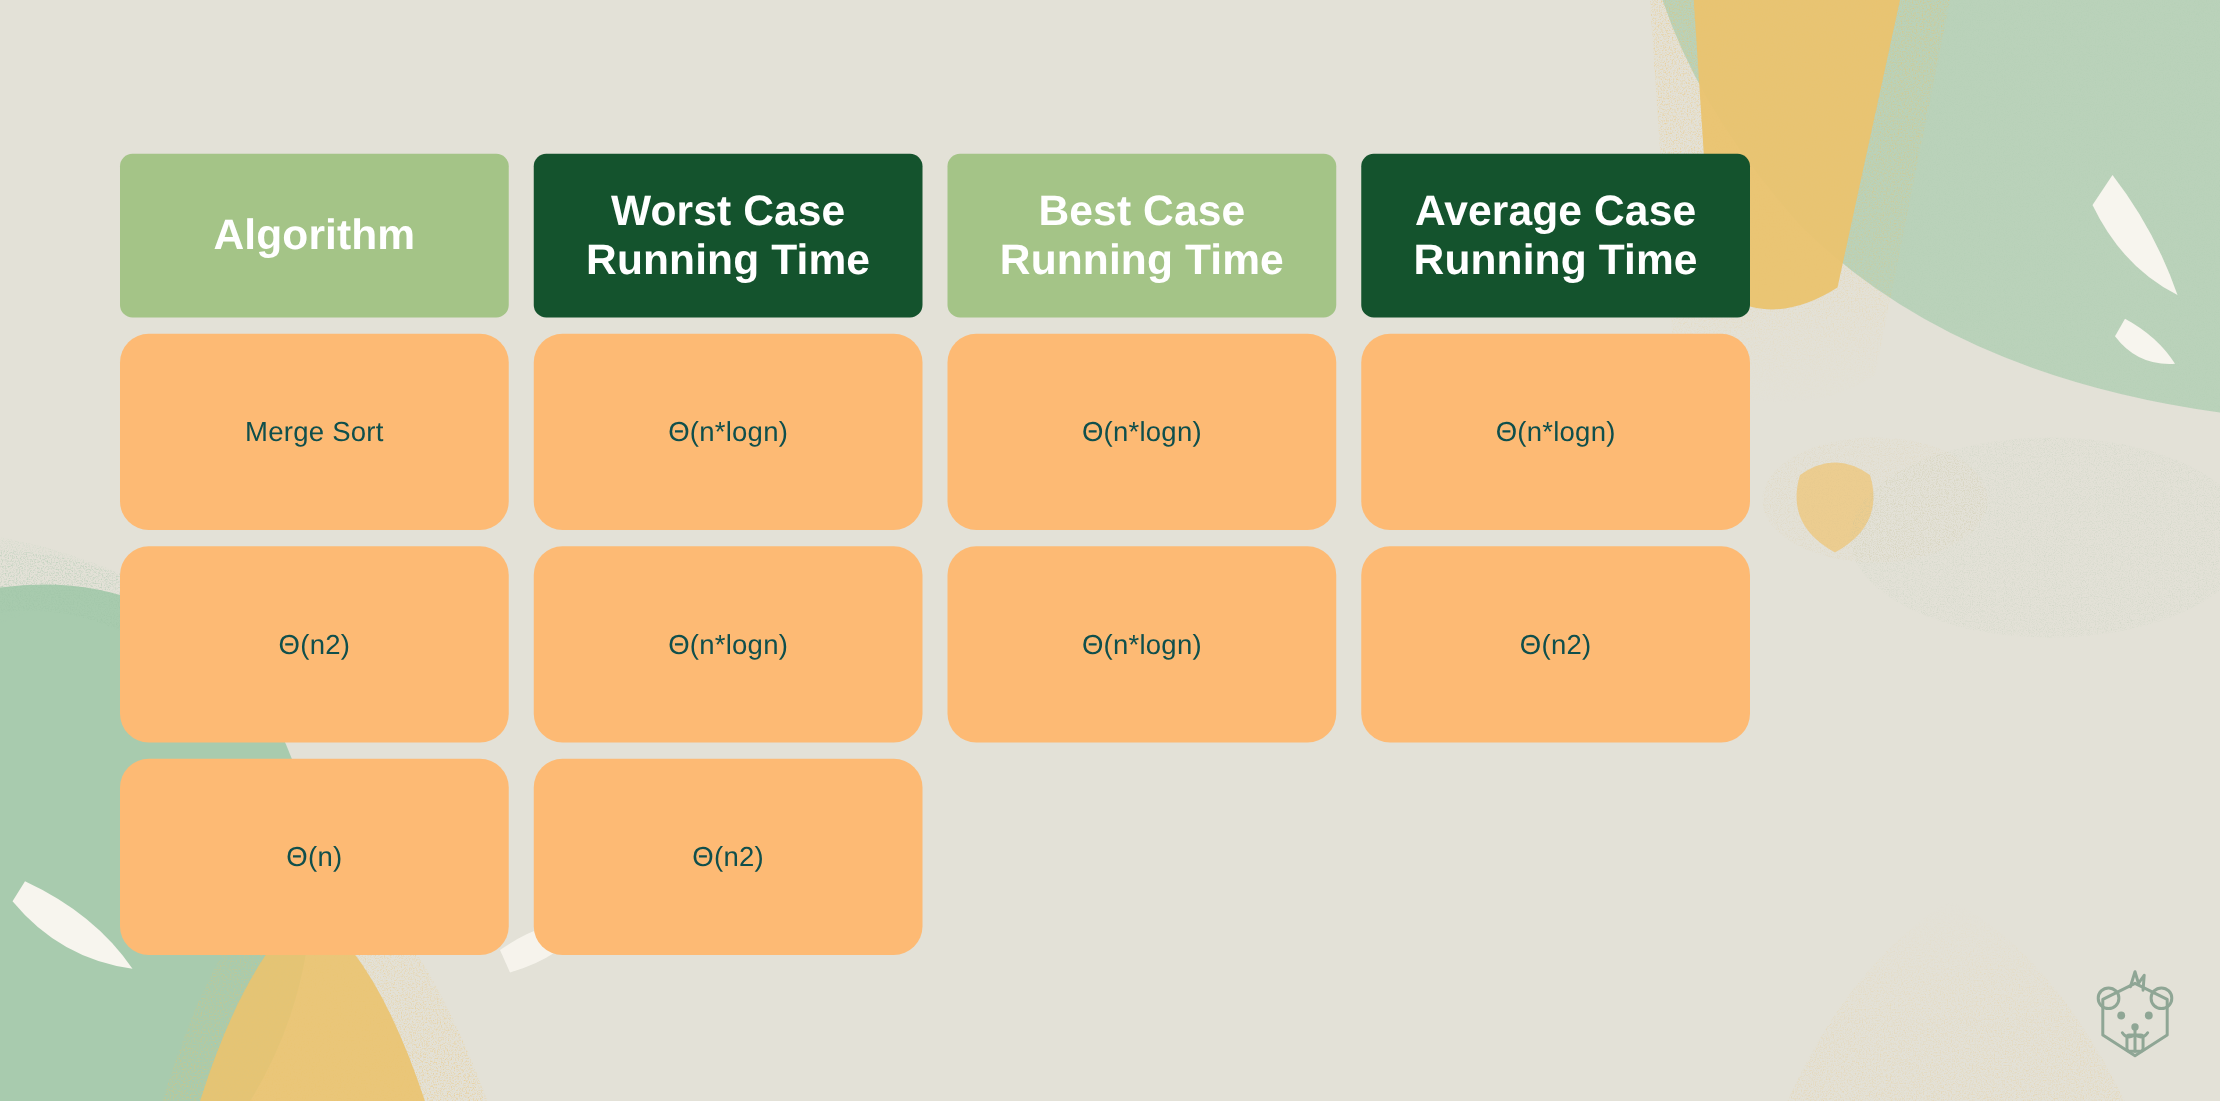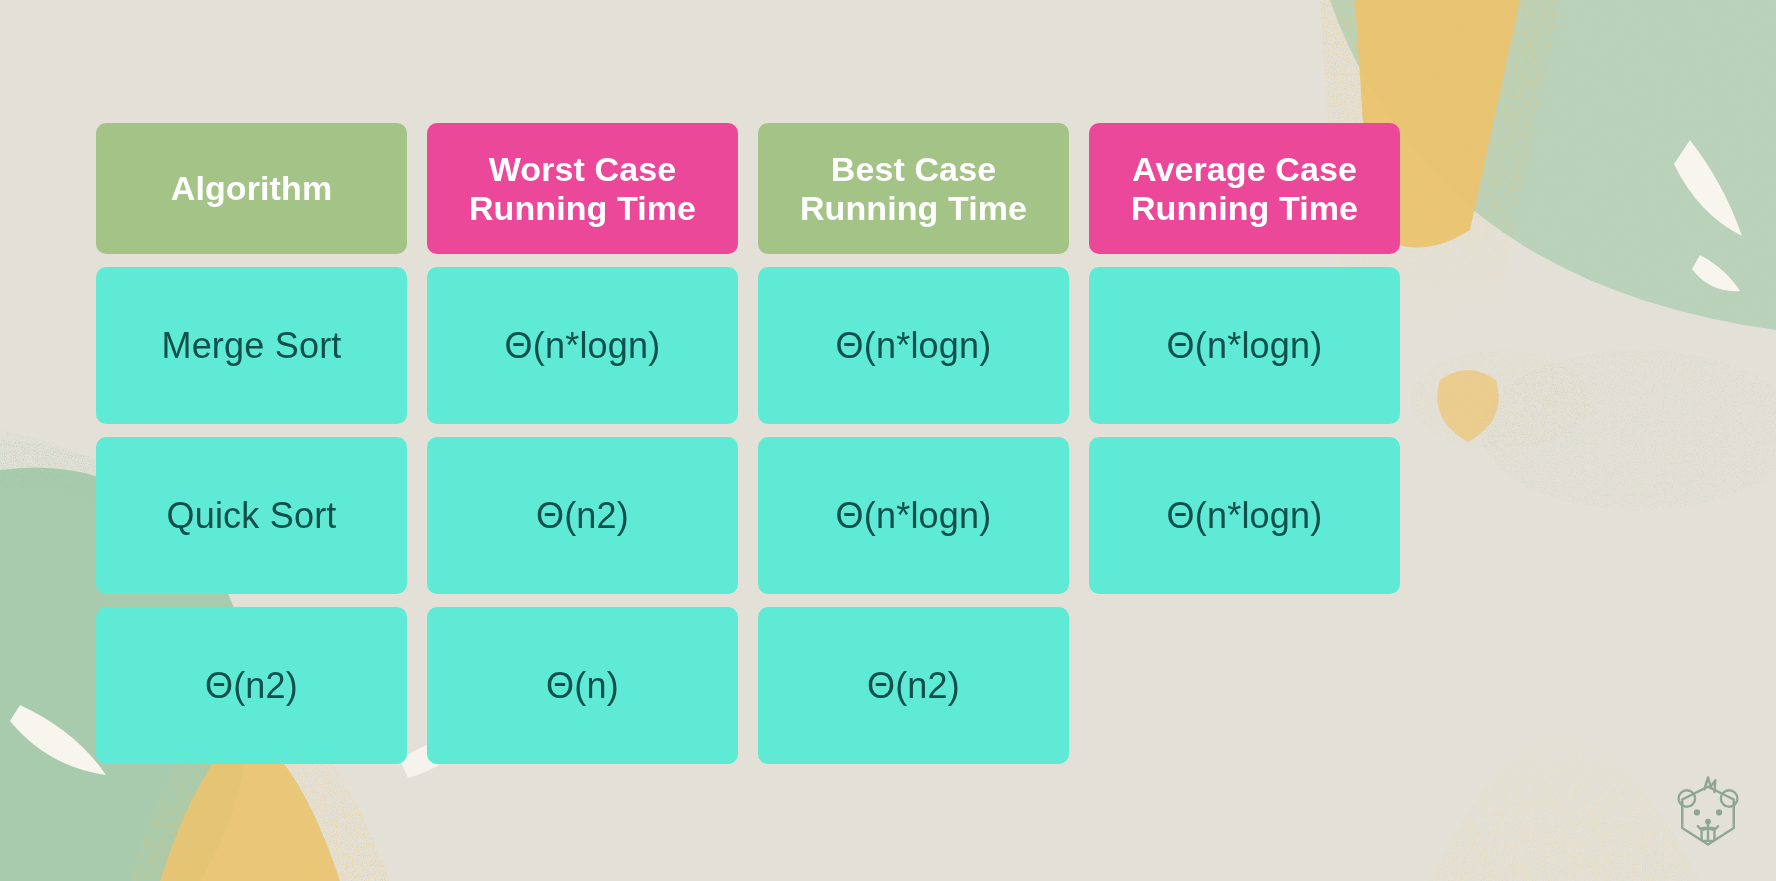--- a/index.html
+++ b/index.html
@@ -49,28 +49,29 @@
   }
 
   .header-cell {
     font-size: 34px;
     font-weight: bold;
     color: #ffffff;
     line-height: 1.12;
     letter-spacing: 0.1px;
   }
   .header-cell.tone-a { background: #a4c487; }
-  .header-cell.tone-b { background: #ec4899; }
+  .header-cell.tone-b { background: #14532d; }
 
   .body-cell {
-    background: #5eead4;
+    background: #fdba74;
     color: #0f4f4c;
-    font-size: 36px;
+    font-size: 22px;
     font-weight: 400;
     letter-spacing: 0.2px;
+    border-radius: 23px;
   }
 
   .cell-text {
     display: block;
     white-space: pre-line;
   }
 
   
   #mascot {
     position: absolute;
@@ -179,23 +180,20 @@
     <span class="cell-text">Θ(n*logn)</span>
   </div>
   <div class="cell body-cell">
     <span class="cell-text">Θ(n*logn)</span>
   </div>
   <div class="cell body-cell">
     <span class="cell-text">Θ(n*logn)</span>
   </div>
 
   <div class="cell body-cell">
-    <span class="cell-text">Quick Sort</span>
-  </div>
-  <div class="cell body-cell">
     <span class="cell-text">Θ(n2)</span>
   </div>
   <div class="cell body-cell">
     <span class="cell-text">Θ(n*logn)</span>
   </div>
   <div class="cell body-cell">
     <span class="cell-text">Θ(n*logn)</span>
   </div>
 
   <div class="cell body-cell">

